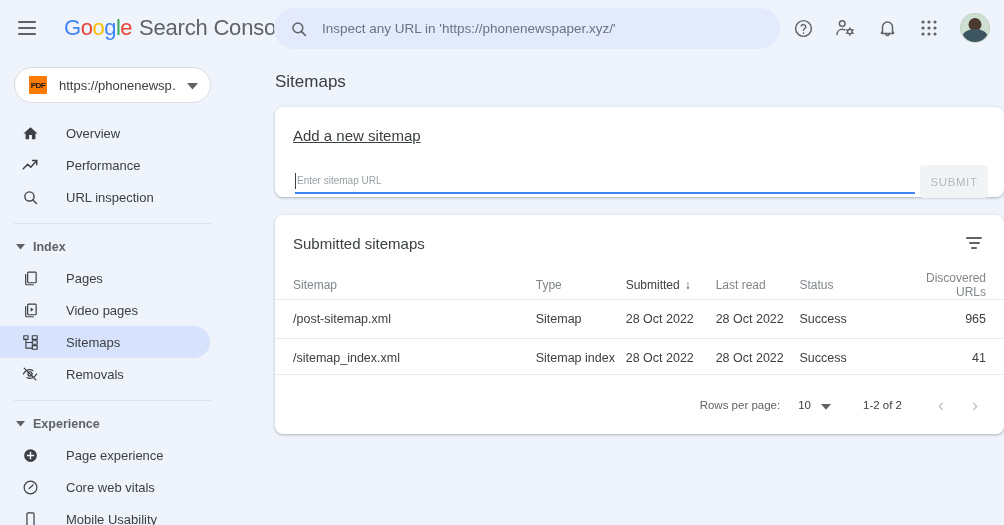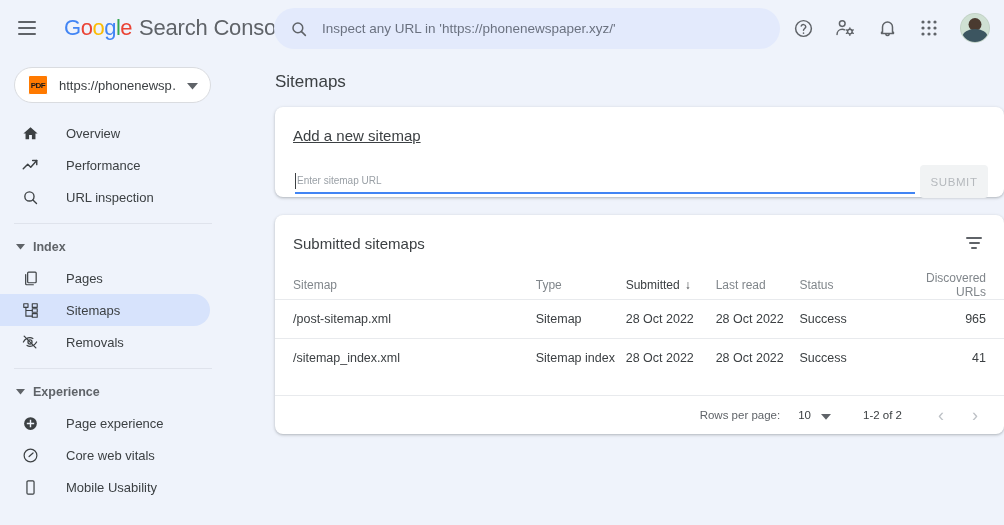--- a/index.html
+++ b/index.html
@@ -217,21 +217,21 @@
   .col-sub     { width: 88px; }
   .col-last    { width: 82px; }
   .col-status  { width: 95px; }
   .col-urls    { width: 105px; text-align: right !important; padding-right: 18px !important; }
   td.status-ok { color: #1e8e3e; }
   .sort-arrow { margin-left: 5px; font-size: 12px; }
   .sitemap-link { cursor: pointer; }
 
   .table-foot {
     position: absolute; left: 0; right: 0; bottom: 0;
-    height: 39px; border-top: 1px solid #e8eaed;
+    height: 60px; border-top: 1px solid #e8eaed;
     display: flex; align-items: center; justify-content: flex-end;
     padding-right: 12px; gap: 0;
   }
   .rpp-label { font-size: 11.5px; color: #5f6368; }
   .rpp-select {
     margin-left: 18px; display: flex; align-items: center; gap: 10px;
     cursor: pointer;
   }
   .rpp-value { font-size: 11.5px; color: #3c4043; }
   .range-label { margin-left: 32px; font-size: 11.5px; color: #3c4043; }
@@ -370,20 +370,30 @@
     <div class="navitem">
       <span class="ni-icon">
         <svg width="17" height="17" viewBox="0 0 24 24" fill="none" stroke="#3c4043" stroke-width="1.7" stroke-linejoin="round">
             <rect x="8" y="3" width="12" height="15" rx="1.3"></rect>
             <path d="M5.2 6.4v13.1a1.3 1.3 0 0 0 1.3 1.3H16" stroke-linecap="round"></path>
           </svg>
       </span>
       <span class="ni-label">Pages</span>
     </div>
 
+    <div class="navitem">
+      <span class="ni-icon">
+        <svg width="17" height="17" viewBox="0 0 24 24" fill="none" stroke="#3c4043" stroke-width="1.7" stroke-linejoin="round">
+            <rect x="8" y="3" width="12" height="15" rx="1.3"></rect>
+            <path d="M5.2 6.4v13.1a1.3 1.3 0 0 0 1.3 1.3H16" stroke-linecap="round"></path>
+            <path d="M12.3 7.6l4 3-4 3z" fill="#3c4043" stroke="none"></path>
+          </svg>
+      </span>
+      <span class="ni-label">Video pages</span>
+    </div>
 
     <div class="navitem selected">
       <span class="ni-icon">
         <svg width="17" height="17" viewBox="0 0 24 24" fill="none" stroke="#3c4043" stroke-width="1.6" stroke-linejoin="round">
             <rect x="2.5" y="2.5" width="6" height="5"></rect>
             <rect x="14.5" y="2.5" width="7" height="5"></rect>
             <rect x="14.5" y="16.5" width="7" height="5"></rect>
             <path d="M5.5 7.5v12.5h9M5.5 12h9" stroke-linecap="round"></path>
             <path d="M14.5 12h-0.1"></path>
             <rect x="14.5" y="9.5" width="7" height="5"></rect>

